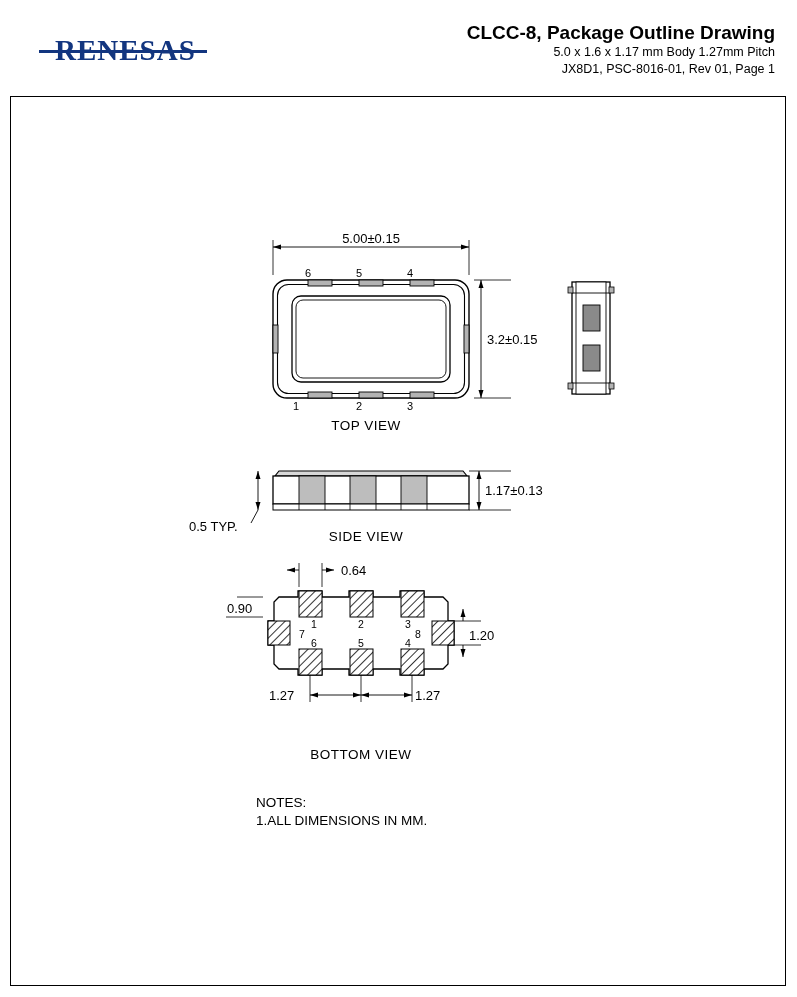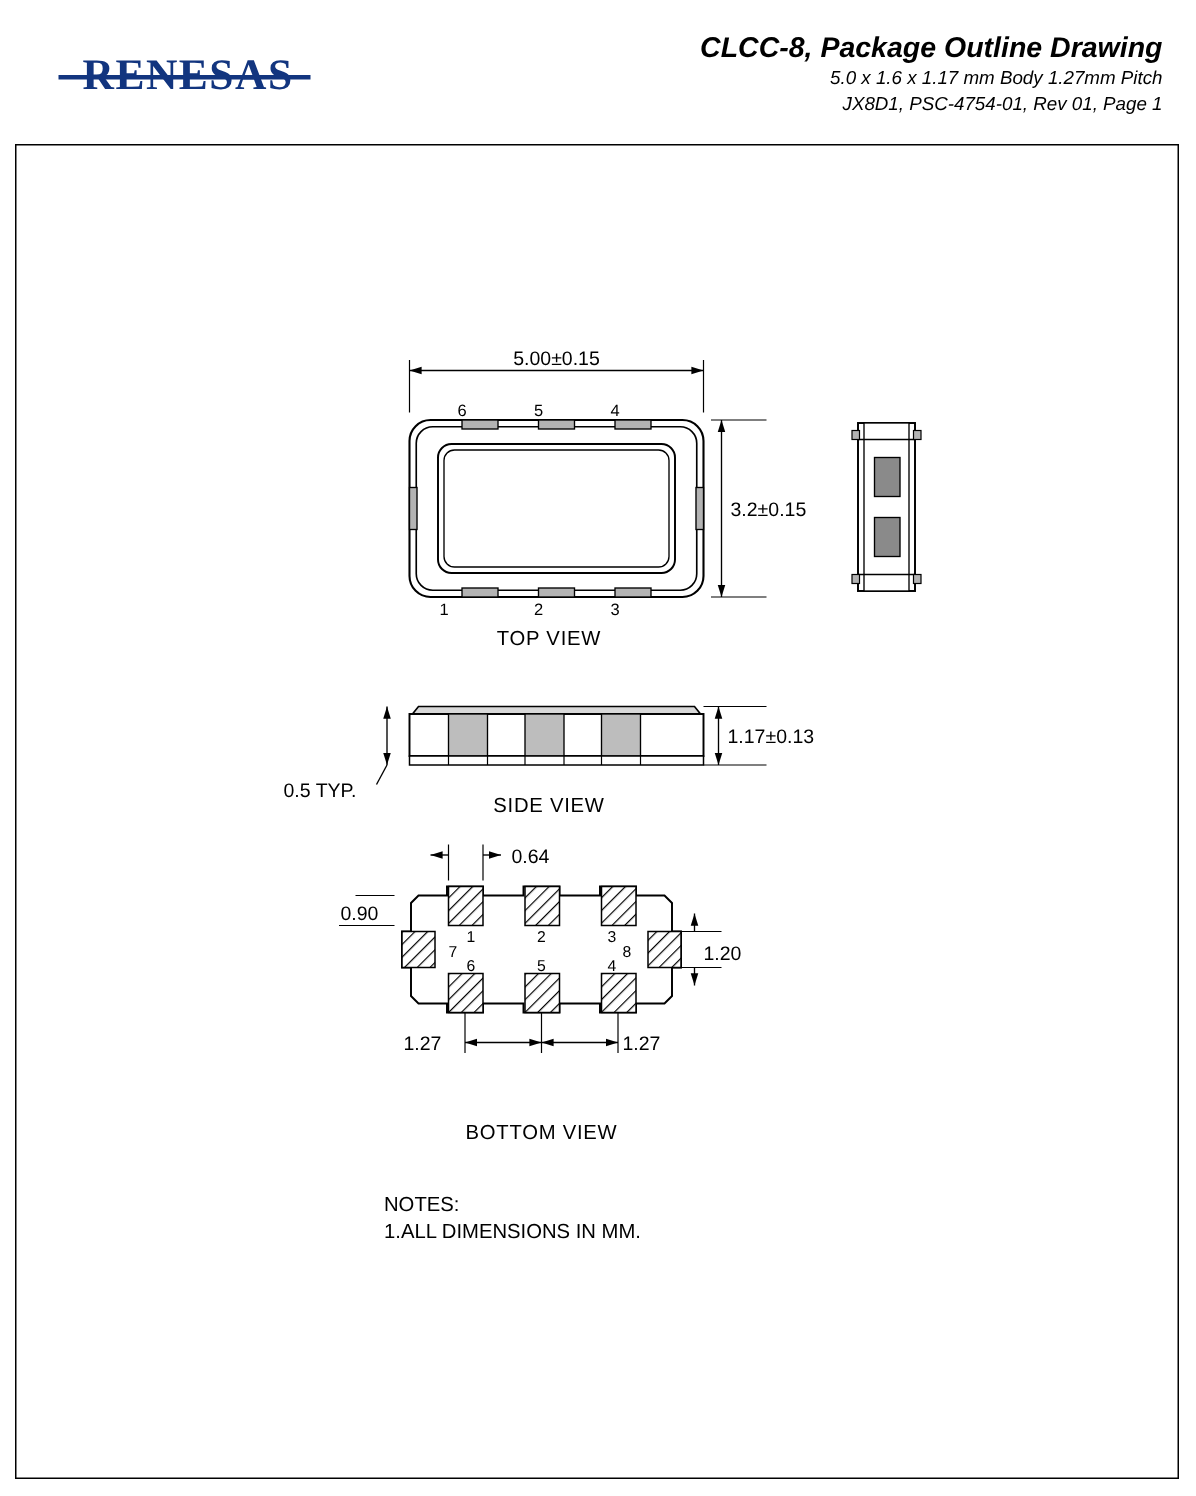--- a/index.html
+++ b/index.html
@@ -46,21 +46,20 @@
     top: 36px;
     width: 168px;
     height: 3px;
     background: #12357f;
   }
   .title-block {
     position: absolute;
     right: 22px;
     top: 22px;
     text-align: right;
-    font-style: italic;
   }
   .doc-title {
     font-size: 19px;
     font-weight: bold;
     color: #000;
     line-height: 22px;
     white-space: nowrap;
   }
   .doc-sub1 {
     font-size: 12.5px;
@@ -100,21 +99,21 @@
 <div class="header">
 
   <div class="logo">
     <div class="logo-text">RENESAS</div>
     <div class="logo-bar"></div>
   </div>
 
   <div class="title-block">
     <div class="doc-title">CLCC-8, Package Outline Drawing</div>
     <div class="doc-sub1">5.0 x 1.6 x 1.17 mm Body 1.27mm Pitch</div>
-    <div class="doc-sub2">JX8D1, PSC-4754-01, Rev 01, Page 1</div>
+    <div class="doc-sub2">JX8D1, PSC-8016-01, Rev 01, Page 1</div>
   </div>
 </div>
 
 <div class="frame">
   <div class="drawing">
     <svg width="776" height="890" viewBox="0 0 776 890" xmlns="http://www.w3.org/2000/svg">
       <defs>
         <pattern id="hatch" width="6" height="6" patternTransform="rotate(45)" patternUnits="userSpaceOnUse">
           <rect width="6" height="6" fill="#ffffff"></rect>
           <line x1="0" y1="0" x2="0" y2="6" stroke="#000" stroke-width="1.6"></line>

